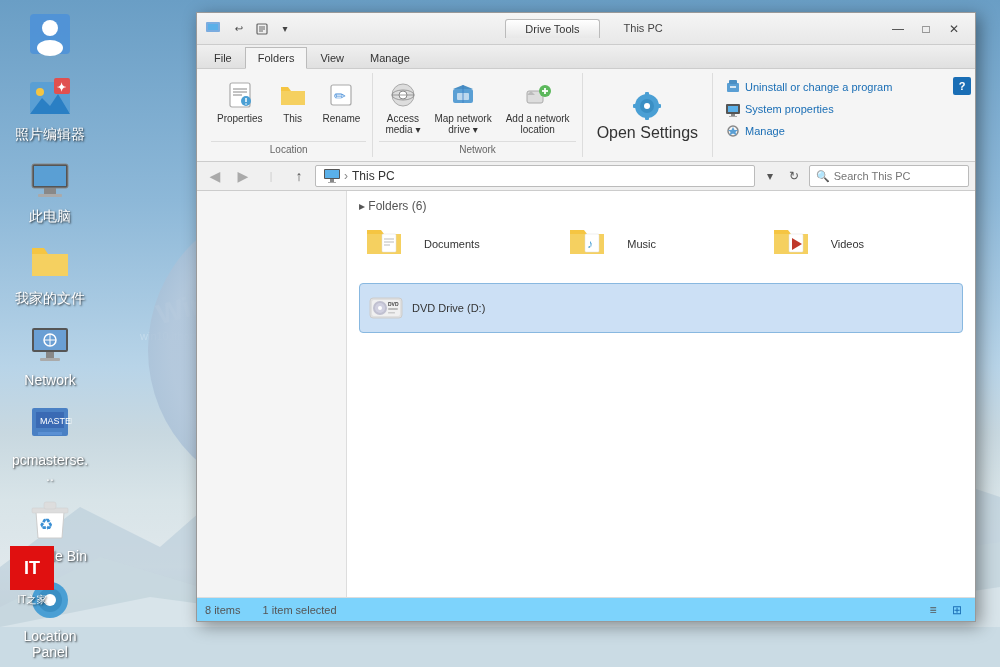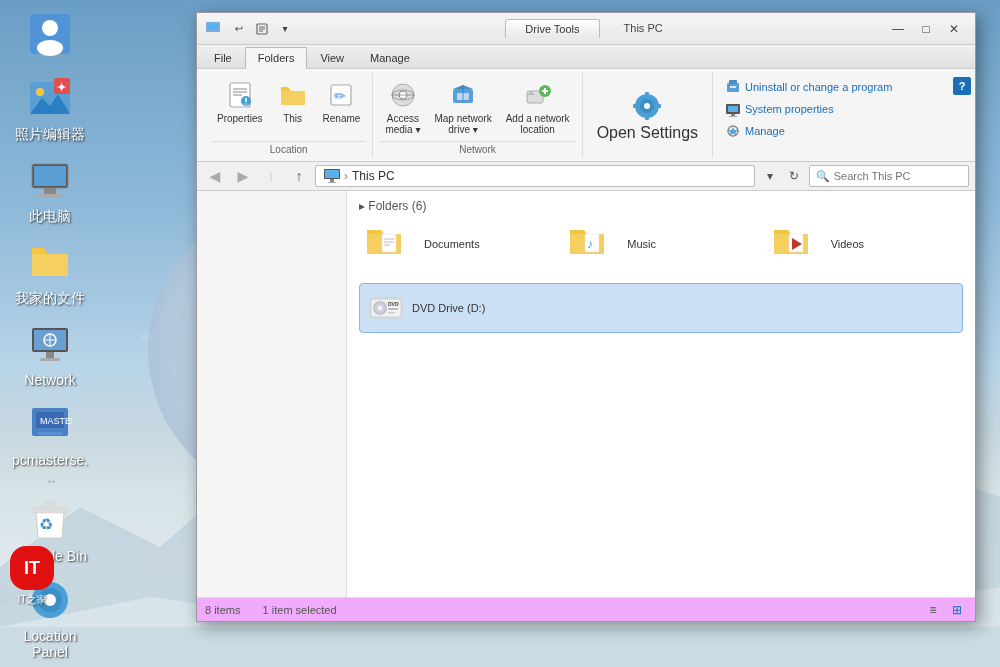--- a/index.html
+++ b/index.html
@@ -490,21 +490,21 @@
     }
 
     .device-name {
       font-size: 11px;
       color: #333;
     }
 
     
     .status-bar {
       height: 24px;
-      background: #f0abfc;
+      background: #7dd3fc;
       border-top: 1px solid #ddd;
       display: flex;
       align-items: center;
       padding: 0 8px;
       font-size: 11px;
       color: #555;
       flex-shrink: 0;
     }
 
     .status-right {
@@ -556,21 +556,21 @@
     .it-badge {
       width: 44px;
       height: 44px;
       background: #e01010;
       color: white;
       font-size: 18px;
       font-weight: bold;
       display: flex;
       align-items: center;
       justify-content: center;
-      border-radius: 16px;
+      border-radius: 0;
     }
 
     
     .bottom-text-area {
       position: absolute;
       right: 20px;
       bottom: 20px;
       width: 360px;
       font-size: 9px;
       color: rgba(0,0,0,0.4);

